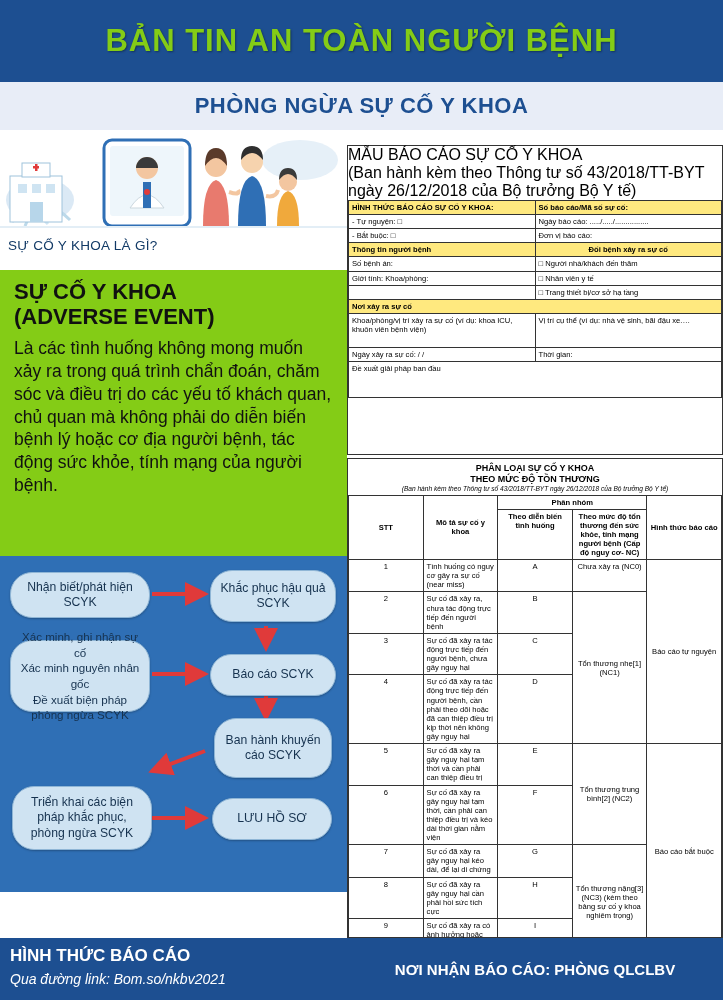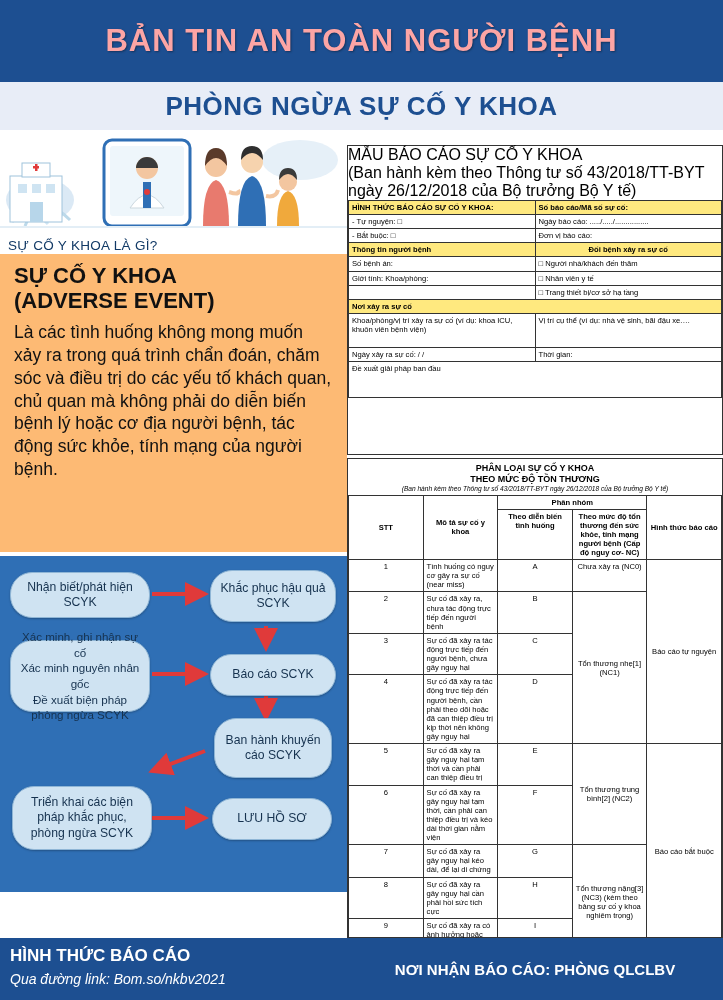--- a/index.html
+++ b/index.html
@@ -13,50 +13,50 @@
   }
   .page { position:relative; width:723px; height:1000px; background:#fff; }
 
   
   .header-blue {
     position:absolute; left:0; top:0; width:723px; height:82px;
     background:#1d4f91;
     display:flex; align-items:center; justify-content:center;
   }
   .header-blue .title {
-    color:#fca5a5; font-weight:bold; font-size:31px; letter-spacing:1px;
+    color:#84cc16; font-weight:bold; font-size:31px; letter-spacing:1px;
     text-align:center; text-shadow:1px 1px 2px rgba(0,0,0,.35);
   }
   .header-sub {
     position:absolute; left:0; top:82px; width:723px; height:48px;
     background:#e8edf7;
     display:flex; align-items:center; justify-content:center;
   }
   .header-sub .subtitle {
-    color:#1d4f91; font-weight:bold; font-size:26px; letter-spacing:.5px;
+    color:#1d4f91; font-weight:bold; font-size:22px; letter-spacing:.5px;
   }
 
   
   .left-col { position:absolute; left:0; top:130px; width:347px; height:808px; }
 
   .illus {
     position:relative; width:347px; height:106px; background:#ffffff;
     overflow:hidden;
   }
   .illus svg { position:absolute; left:0; top:0; }
 
   .scyk-label {
     position:absolute; left:8px; top:108px; width:330px;
     font-size:13.5px; font-weight:normal; color:#123a66;
     letter-spacing:.3px;
   }
 
   .yellow-box {
-    position:absolute; left:0; top:124px; width:347px; height:298px;
-    background:#fdba74; padding:10px 12px 8px 14px;
+    position:absolute; left:0; top:140px; width:347px; height:298px;
+    background:#84cc16; padding:10px 12px 8px 14px;
   }
   .yellow-box h2 {
     margin:0; font-size:22px; line-height:1.12; font-weight:bold; color:#111;
   }
   .yellow-box p {
     margin:8px 0 0 0; font-size:17.5px; line-height:1.30; color:#111;
   }
 
   
   .flow {

